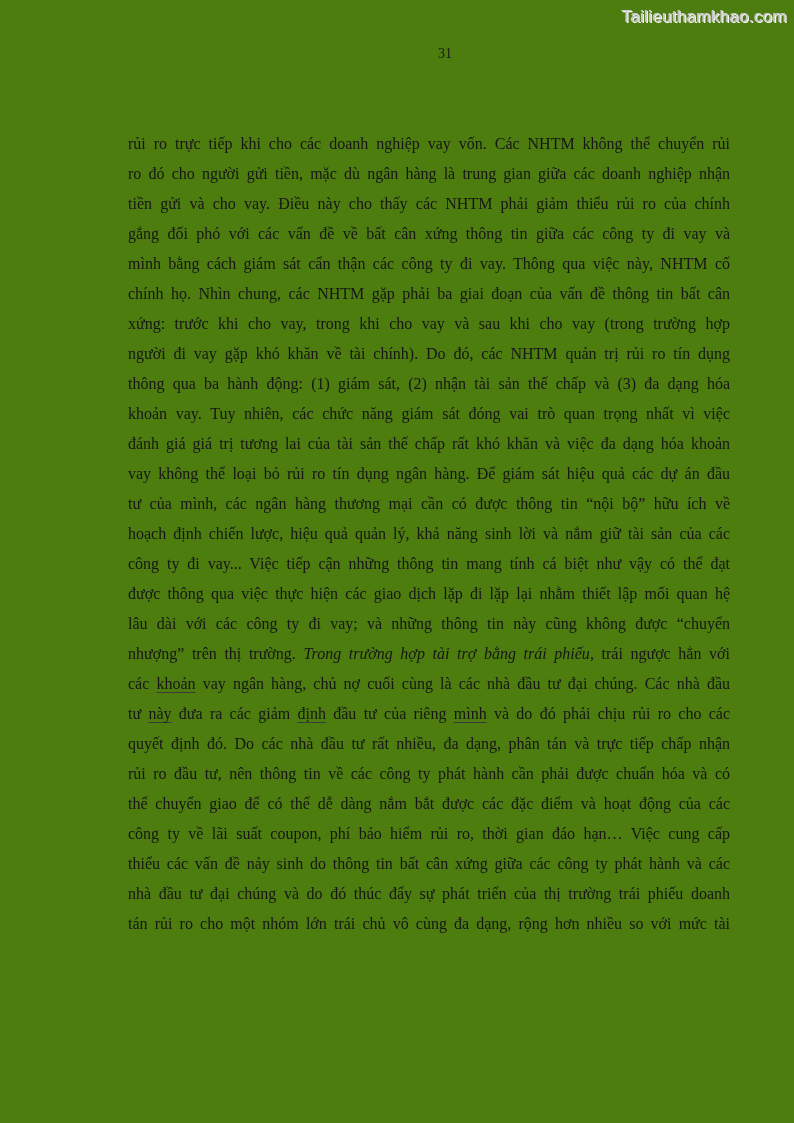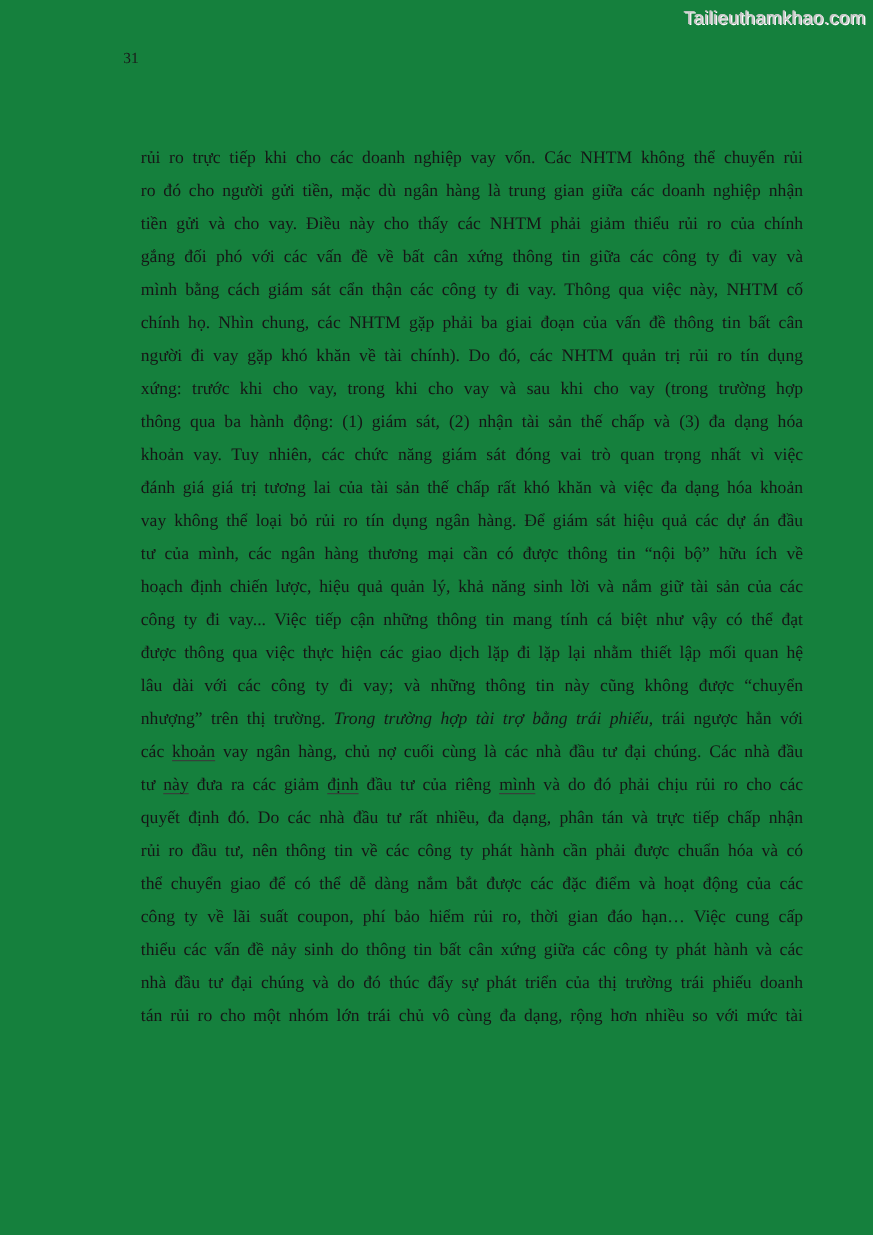--- a/index.html
+++ b/index.html
@@ -1,40 +1,40 @@
 <!DOCTYPE html>
 <html><head>
 <meta charset="utf-8">
 <style>
   html, body { margin: 0; padding: 0; background: #ffffff; }
   .page {
     position: relative;
     width: 794px;
     height: 1123px;
-    background: #15803d;
+    background: #4d7c0f;
     overflow: hidden;
     font-family: "Liberation Serif", "DejaVu Serif", serif;
     color: #161616;
   }
   .watermark {
     position: absolute;
     top: 7px;
     right: 7px;
     font-family: "Liberation Sans", "DejaVu Sans", sans-serif;
     font-size: 17px;
     color: #c9c9c9;
     letter-spacing: 0.3px;
     text-shadow: 1px 1px 0 #ffffff, -0.5px -0.5px 0 #b9b9b9;
   }
   .page-number {
     position: absolute;
     top: 46px;
-    left: 112px;
+    left: 144px;
     width: 602px;
-    text-align: left;
+    text-align: center;
     font-size: 14px;
     color: #1a1a1a;
   }
   .body-text {
     position: absolute;
     top: 129px;
     left: 128px;
     width: 602px;
     font-size: 16px;
     line-height: 30px;
@@ -59,22 +59,22 @@
 <div class="page">
   <div class="watermark">Tailieuthamkhao.com</div>
   <div class="page-number">31</div>
   <div class="body-text">
       <div class="text-line"><span>rủi ro trực tiếp khi cho các doanh nghiệp vay vốn. Các NHTM không thể chuyển rủi</span></div>
       <div class="text-line"><span>ro đó cho người gửi tiền, mặc dù ngân hàng là trung gian giữa các doanh nghiệp nhận</span></div>
       <div class="text-line"><span>tiền gửi và cho vay. Điều này cho thấy các NHTM phải giảm thiểu rủi ro của chính</span></div>
       <div class="text-line"><span>gắng đối phó với các vấn đề về bất cân xứng thông tin giữa các công ty đi vay và</span></div>
       <div class="text-line"><span>mình bằng cách giám sát cẩn thận các công ty đi vay. Thông qua việc này, NHTM cố</span></div>
       <div class="text-line"><span>chính họ. Nhìn chung, các NHTM gặp phải ba giai đoạn của vấn đề thông tin bất cân</span></div>
+      <div class="text-line"><span>xứng: trước khi cho vay, trong khi cho vay và sau khi cho vay (trong trường hợp</span></div>
       <div class="text-line"><span>người đi vay gặp khó khăn về tài chính). Do đó, các NHTM quản trị rủi ro tín dụng</span></div>
-      <div class="text-line"><span>xứng: trước khi cho vay, trong khi cho vay và sau khi cho vay (trong trường hợp</span></div>
       <div class="text-line"><span>thông qua ba hành động: (1) giám sát, (2) nhận tài sản thế chấp và (3) đa dạng hóa</span></div>
       <div class="text-line"><span>khoản vay. Tuy nhiên, các chức năng giám sát đóng vai trò quan trọng nhất vì việc</span></div>
       <div class="text-line"><span>đánh giá giá trị tương lai của tài sản thế chấp rất khó khăn và việc đa dạng hóa khoản</span></div>
       <div class="text-line"><span>vay không thể loại bỏ rủi ro tín dụng ngân hàng. Để giám sát hiệu quả các dự án đầu</span></div>
       <div class="text-line"><span>tư của mình, các ngân hàng thương mại cần có được thông tin “nội bộ” hữu ích về</span></div>
       <div class="text-line"><span>hoạch định chiến lược, hiệu quả quản lý, khả năng sinh lời và nắm giữ tài sản của các</span></div>
       <div class="text-line"><span>công ty đi vay... Việc tiếp cận những thông tin mang tính cá biệt như vậy có thể đạt</span></div>
       <div class="text-line"><span>được thông qua việc thực hiện các giao dịch lặp đi lặp lại nhằm thiết lập mối quan hệ</span></div>
       <div class="text-line"><span>lâu dài với các công ty đi vay; và những thông tin này cũng không được “chuyển</span></div>
       <div class="text-line"><span>nhượng” trên thị trường. </span><span class="seg-i">Trong trường hợp tài trợ bằng trái phiếu</span><span>, trái ngược hẳn với</span></div>

